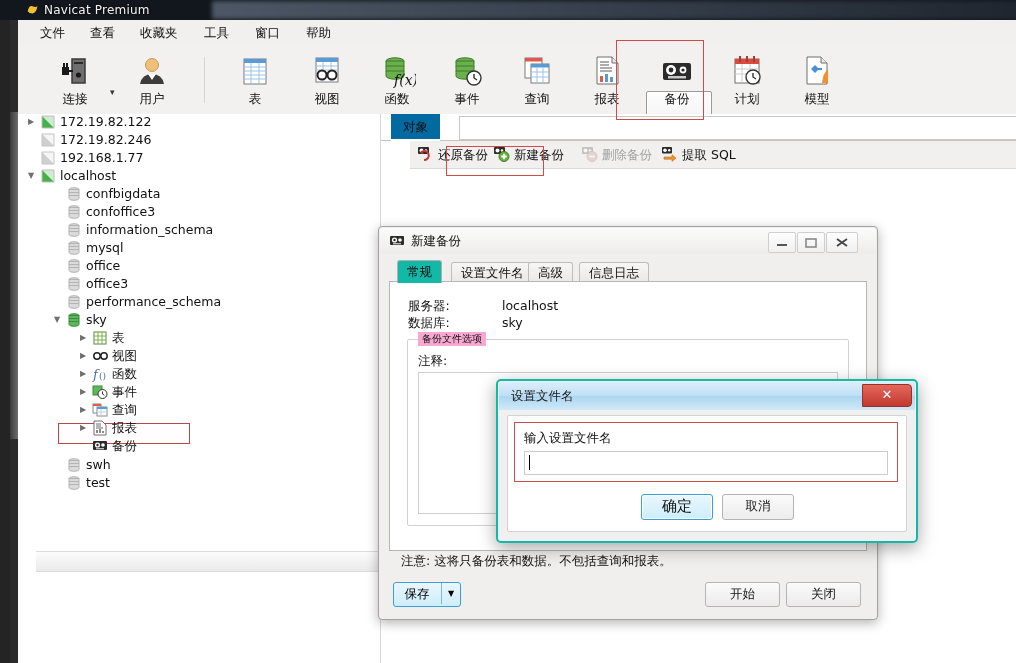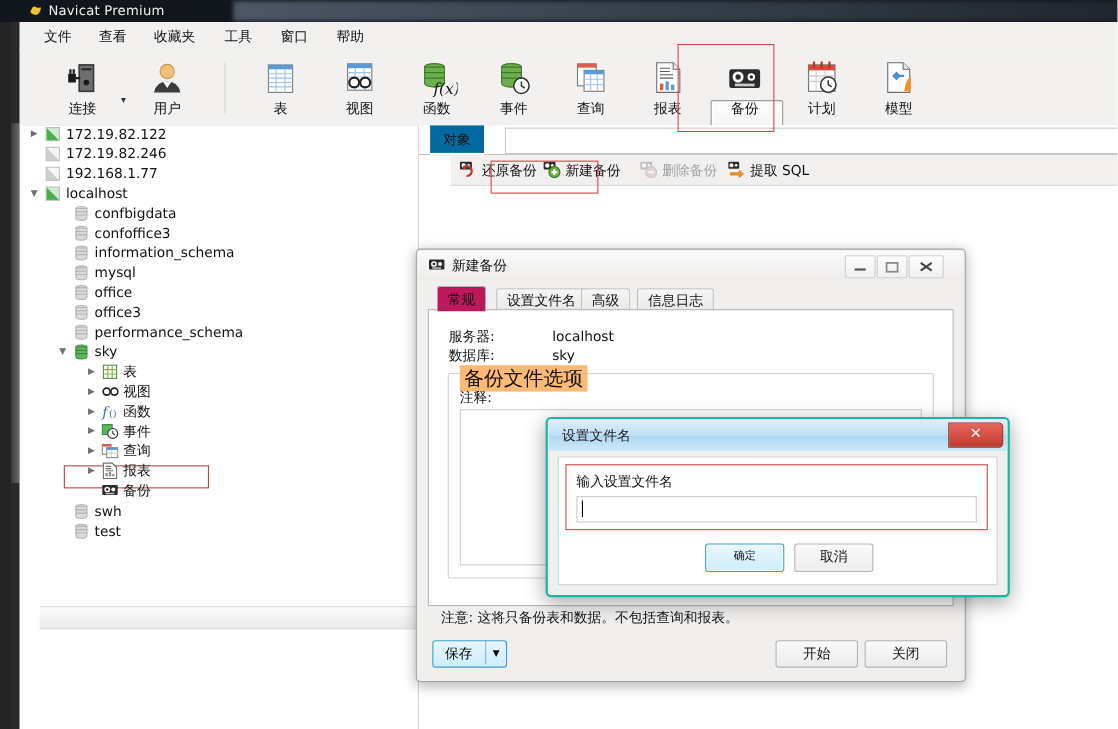--- a/index.html
+++ b/index.html
@@ -185,35 +185,35 @@
   }
   .dtab{
     position:absolute;top:2px;height:20px;line-height:19px;
     padding:0 9px;font-size:12.5px;color:#111;
     background:linear-gradient(to bottom,#f7f6f5,#e9e8e6);
     border:1px solid #bdbdbd;border-bottom:0;
     border-radius:3px 3px 0 0;cursor:default;white-space:nowrap;
   }
   .dtab.active{
     top:0;height:22px;line-height:21px;
-    background:#be185d;border-color:#b0b0b0;z-index:3;
+    background:#14b8a6;border-color:#b0b0b0;z-index:3;
   }
   #dlg-panel{
     position:absolute;left:0;top:21px;width:476px;height:268px;
     background:#ffffff;border:1px solid #b6b6b6;
   }
   .kv-label{position:absolute;font-size:12.5px;color:#111;}
   .kv-val{position:absolute;font-size:12.5px;color:#111;}
   #grp-backup-file{
     position:absolute;left:17px;top:57px;width:440px;height:185px;
     border:1px solid #d2d2d2;border-radius:2px;
   }
   #grp-legend{
     position:absolute;left:10px;top:-8px;
-    background:#fdba74;padding:0 4px;font-size:18px;color:#111;
+    background:#f9a8d4;padding:0 4px;font-size:10px;color:#111;
   }
   #note-label{position:absolute;left:10px;top:13px;font-size:12.5px;color:#111;}
   #note-box{
     position:absolute;left:10px;top:32px;width:418px;height:140px;
     border:1px solid #cfcfcf;background:#ffffff;
   }
   #dlg-note-text{
     position:absolute;left:12px;top:293px;
     font-size:12.5px;color:#111;white-space:nowrap;
   }
@@ -275,21 +275,21 @@
   }
   #modal-input{
     position:absolute;left:16px;top:35px;width:362px;height:22px;
     border:1px solid #cccccc;background:#ffffff;
   }
   #modal-caret{
     position:absolute;left:4px;top:3px;width:1px;height:15px;background:#000;
   }
   #modal-ok{
     position:absolute;left:133px;top:78px;width:70px;height:24px;
-    line-height:22px;text-align:center;font-size:10px;color:#111;
+    line-height:22px;text-align:center;font-size:15px;color:#111;
     background:linear-gradient(to bottom,#eaf6fd,#cdeefb);
     border:1px solid #3c9fd4;border-radius:3px;cursor:default;
     box-shadow:0 0 0 1px #ffffff inset;
   }
   #modal-cancel{
     position:absolute;left:214px;top:78px;width:70px;height:24px;
     line-height:22px;text-align:center;font-size:12.5px;color:#111;
     background:linear-gradient(to bottom,#fbfbfb,#ececec);
     border:1px solid #b4b4b4;border-radius:3px;cursor:default;
   }

